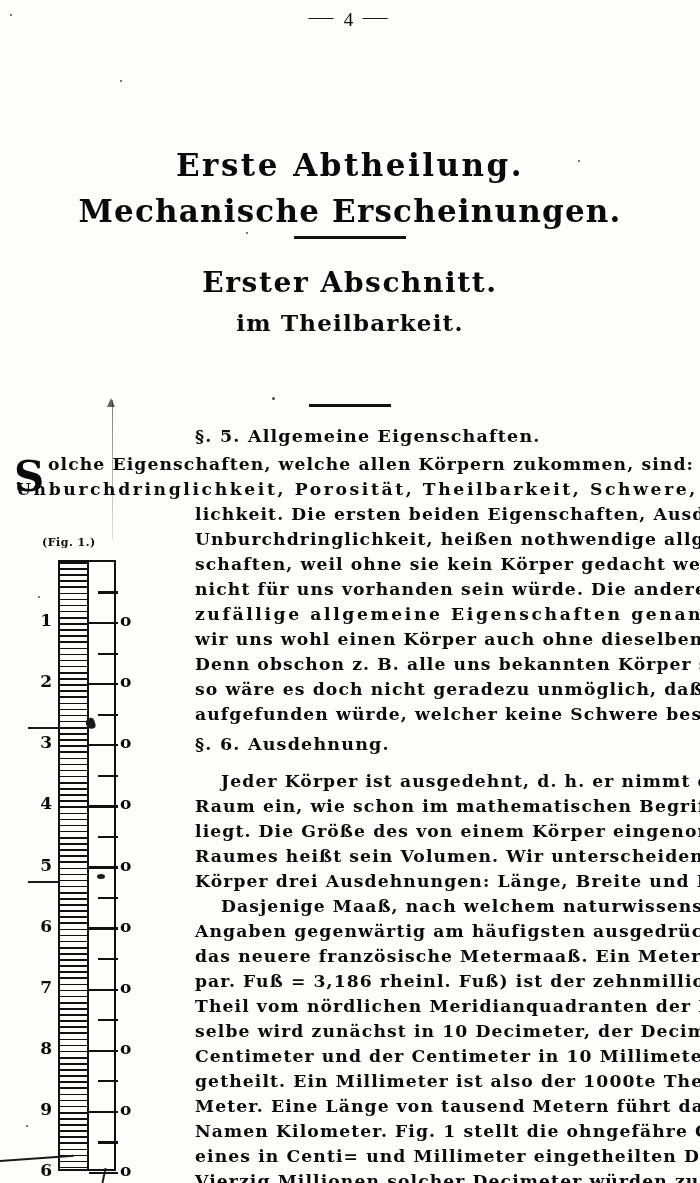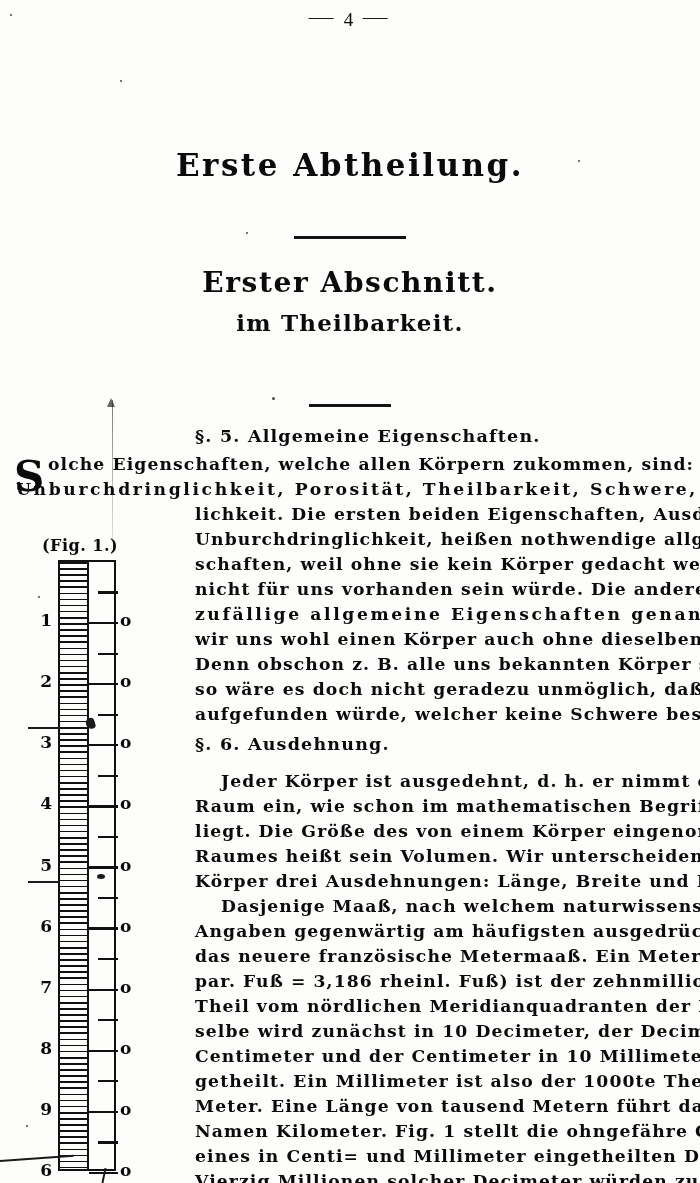--- a/index.html
+++ b/index.html
@@ -64,21 +64,21 @@
 
   .dropcap{
     position:absolute;left:14px;top:456px;
     font-size:42px;line-height:1;font-weight:700;
     font-family:"DejaVu Serif", serif;
   }
 
   
   .figcap{
     position:absolute;left:42px;top:536px;
-    font-size:16px;font-weight:700;letter-spacing:.5px;text-align:center;
+    font-size:11px;font-weight:700;letter-spacing:.5px;text-align:center;
   }
   .ruler{
     position:absolute;left:58px;top:560px;
     width:58px;height:611px;
     border:2.5px solid #111;
     border-top-width:2.5px;
     box-sizing:border-box;
     background:#fdfdfb;
   }
   
@@ -151,20 +151,21 @@
 <body>
 
 <div class="page">
 
   <div class="folio">
     <span class="dash">—</span><span>4</span><span class="dash">—</span>
   </div>
 
   <div class="title-block">
     <div class="fraktur t1">Erste Abtheilung.</div>
+    <div class="fraktur t2">Mechanische Erscheinungen.</div>
   </div>
 
   <div class="rule rule-1"></div>
 
   <div class="sect-block">
     <div class="fraktur s1">Erster Abschnitt.</div>
     <div class="fraktur s2">
       <span class="ln">im Theilbarkeit.</span>
     </div>
   </div>

